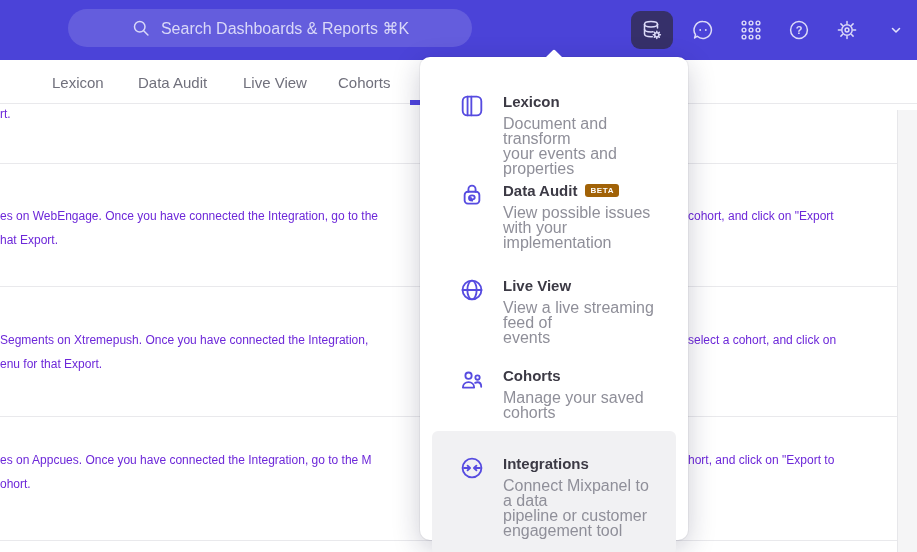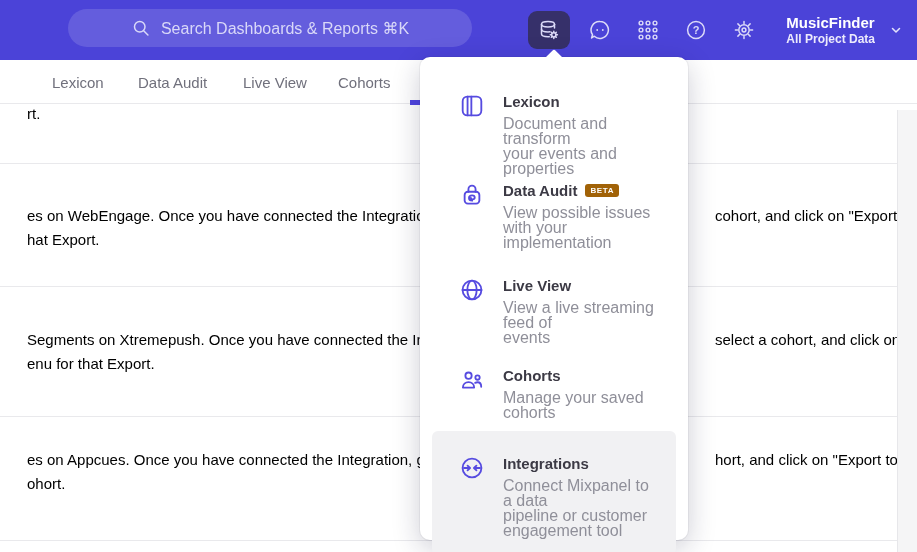--- a/index.html
+++ b/index.html
@@ -21,21 +21,21 @@
 
   
   .subnav { position:absolute; top:60px; left:0; width:917px; height:44px; background:#fff; z-index:1; }
   .subnav-border { position:absolute; top:103px; left:0; width:917px; height:1px; background:#e9e9ec; z-index:1; }
   .tab { position:absolute; top:74px; font-size:15px; color:#70707c; cursor:pointer; white-space:nowrap; z-index:1; }
   .tab-indicator { position:absolute; top:100px; left:410px; width:22px; height:5px; background:#4f44e0; z-index:1; }
 
   
   .content { position:absolute; inset:0; z-index:0; }
   .divider { position:absolute; left:0; width:897px; height:1px; background:#e9e9ec; }
-  .tl { position:absolute; font-size:15px; line-height:18px; color:#000000; white-space:nowrap;padding-left:27px; }
+  .tl { position:absolute; font-size:12px; line-height:18px; color:#6d28d9; white-space:nowrap; }
   .scroll-gutter { position:absolute; left:897px; top:110px; width:20px; height:442px;
     background:#f5f5f6; border-left:1px solid #e7e7ea; }
 
   
   .dropdown { position:absolute; left:420px; top:57px; width:268px; height:483px; background:#fff;
     border-radius:10px; z-index:10;
     box-shadow:0 0 0 1px rgba(30,30,60,.05), 0 8px 28px rgba(25,25,60,.22); }
   .dropdown-arrow { position:absolute; top:-5px; left:127px; width:14px; height:14px; background:#fff;
     transform:rotate(45deg); border-radius:2px; }
   .menu-item { position:absolute; left:12px; right:12px; display:flex; gap:17px;
@@ -133,24 +133,20 @@
       </svg>
     </button>
     <button class="iconbtn">
       <svg width="24" height="24" viewBox="0 0 24 24" fill="none" stroke="#dcdaf8" stroke-width="1.5" stroke-linecap="round">
         <circle cx="12" cy="12" r="5.2"></circle>
         <circle cx="12" cy="12" r="1.9"></circle>
         <path d="M12 3.4v2.2M12 18.4v2.2M3.4 12h2.2M18.4 12h2.2M5.9 5.9l1.6 1.6M16.5 16.5l1.6 1.6M18.1 5.9l-1.6 1.6M7.5 16.5l-1.6 1.6"></path>
       </svg>
     </button>
     <div class="project">
-      <div>
-        <div class="project-name">MusicFinder</div>
-        <div class="project-scope">All Project Data</div>
-      </div>
       <svg width="14" height="14" viewBox="0 0 24 24" fill="none" stroke="#e4e2fb" stroke-width="2.6" stroke-linecap="round" stroke-linejoin="round">
         <polyline points="6,9.5 12,15.5 18,9.5"></polyline>
       </svg>
     </div>
   </div>
 </header>
 
 <div class="dropdown">
   <div class="dropdown-arrow"></div>
 

